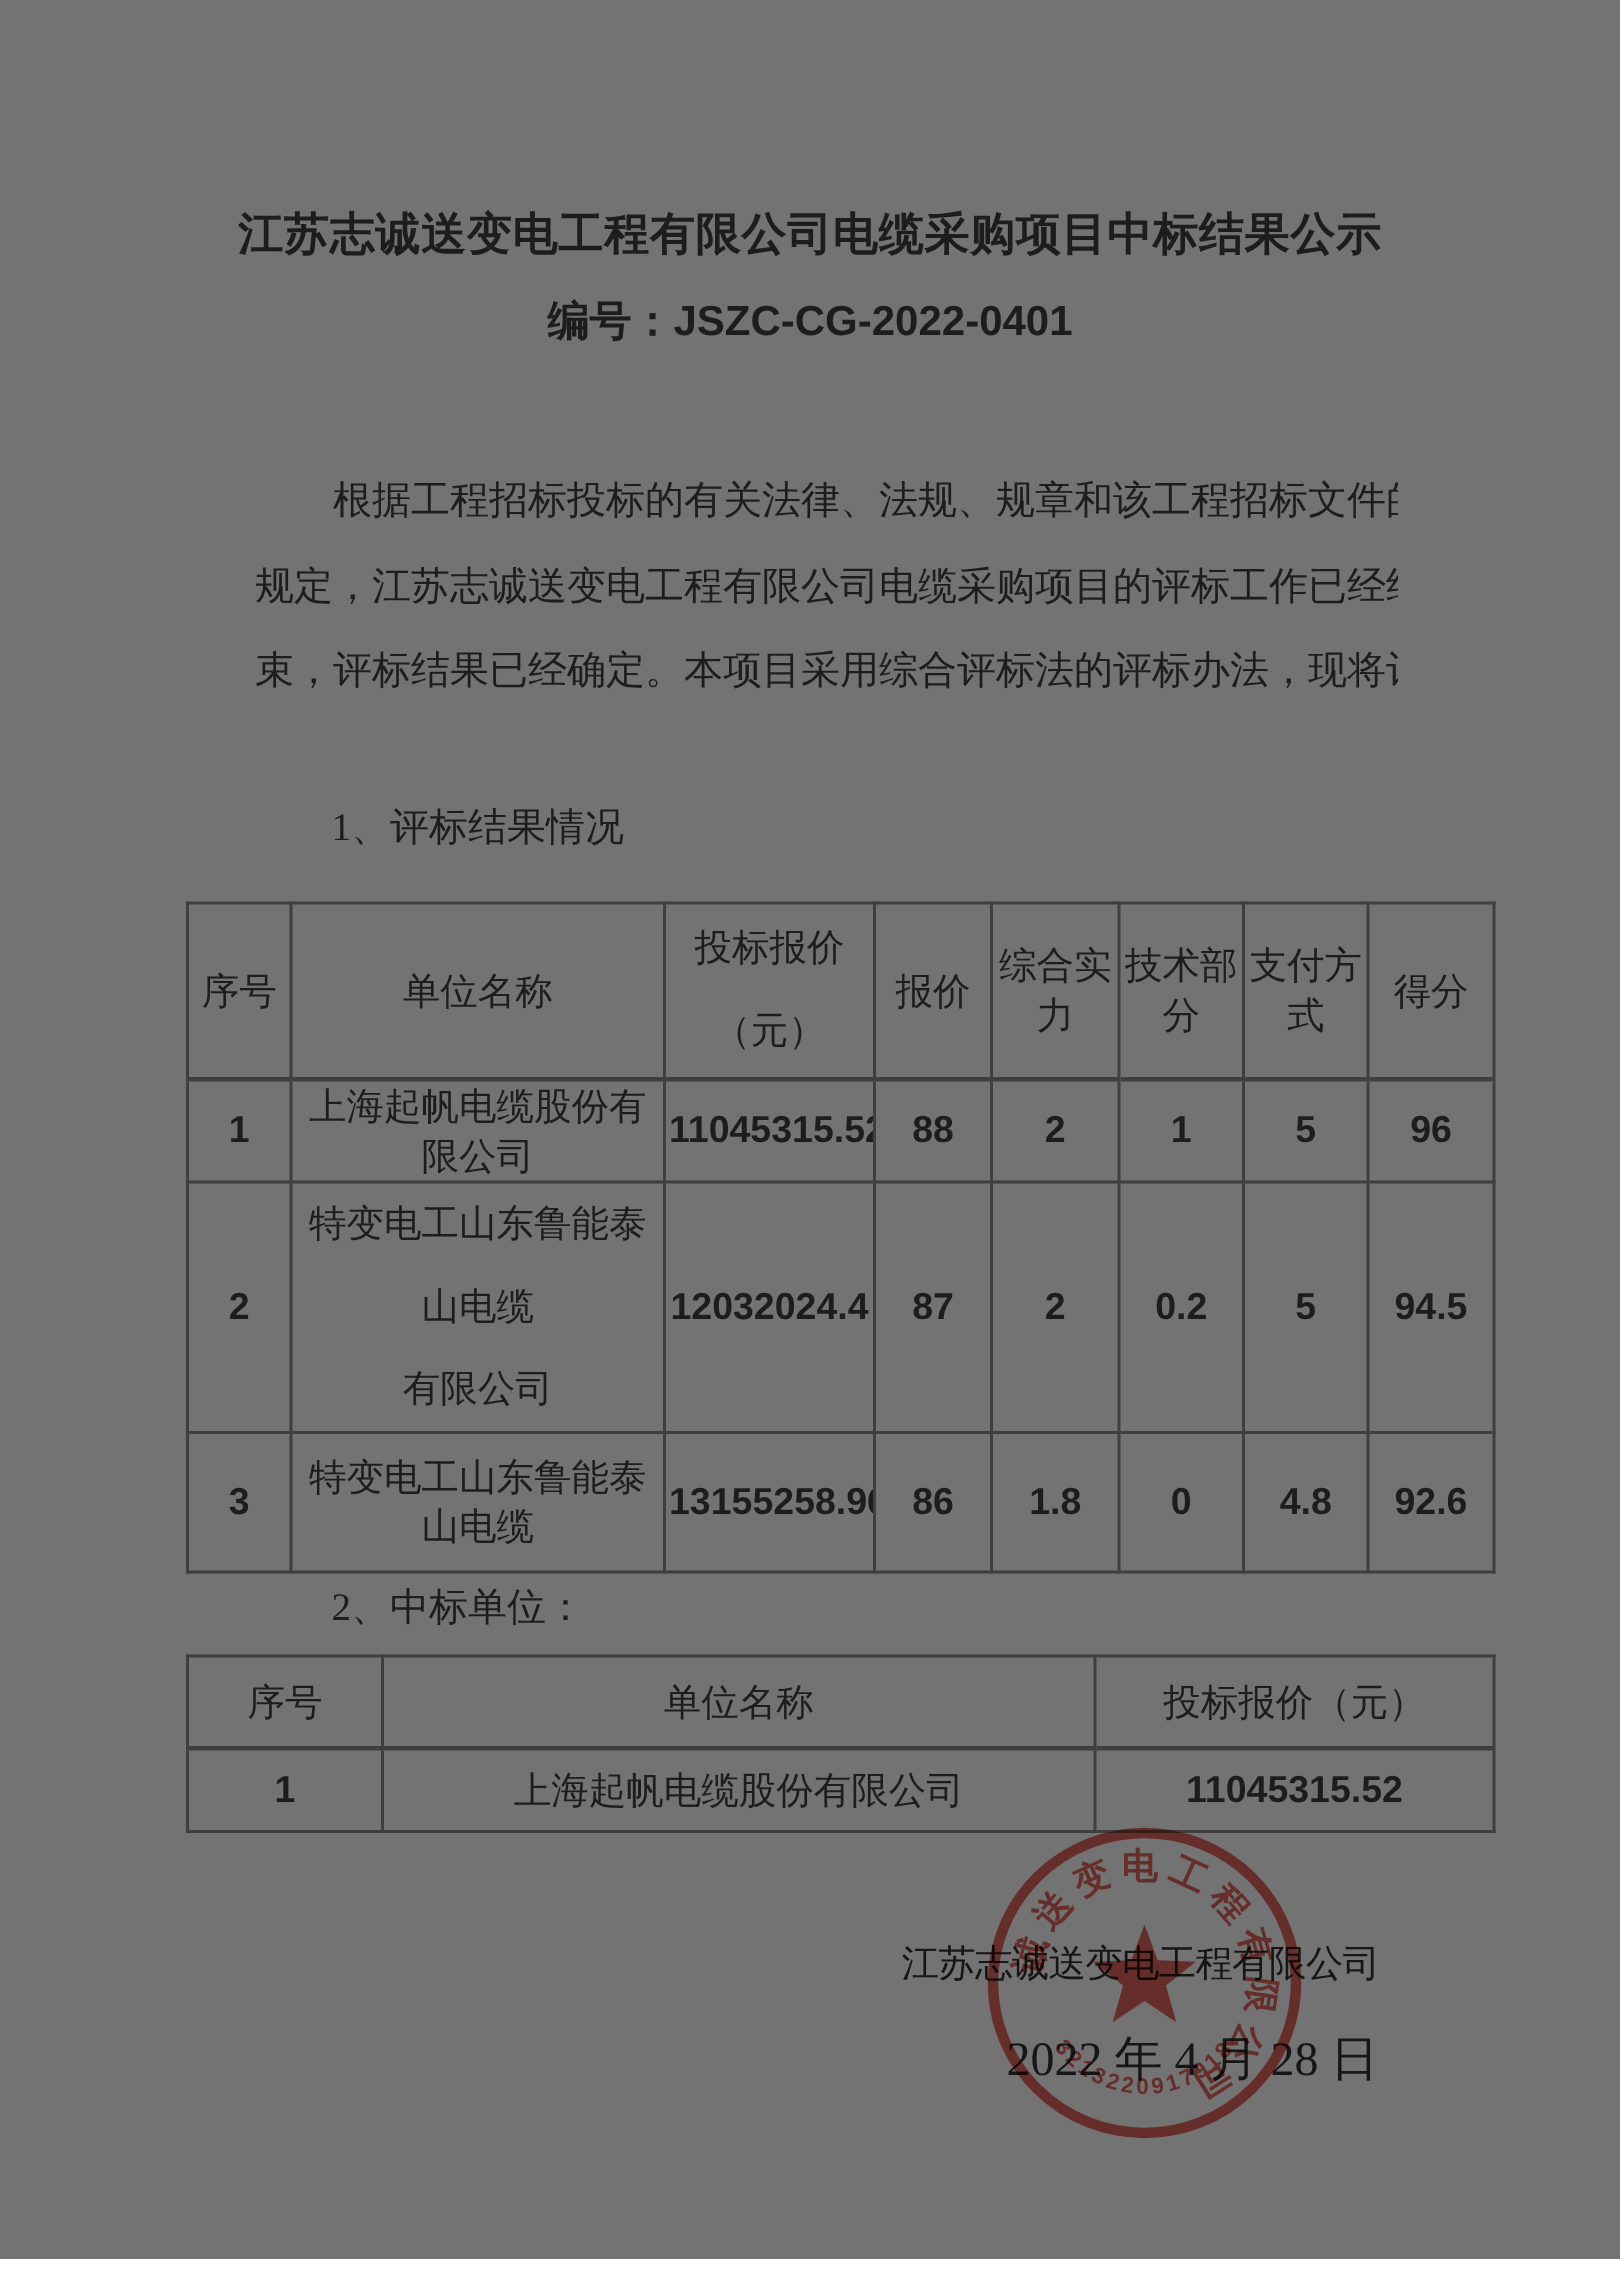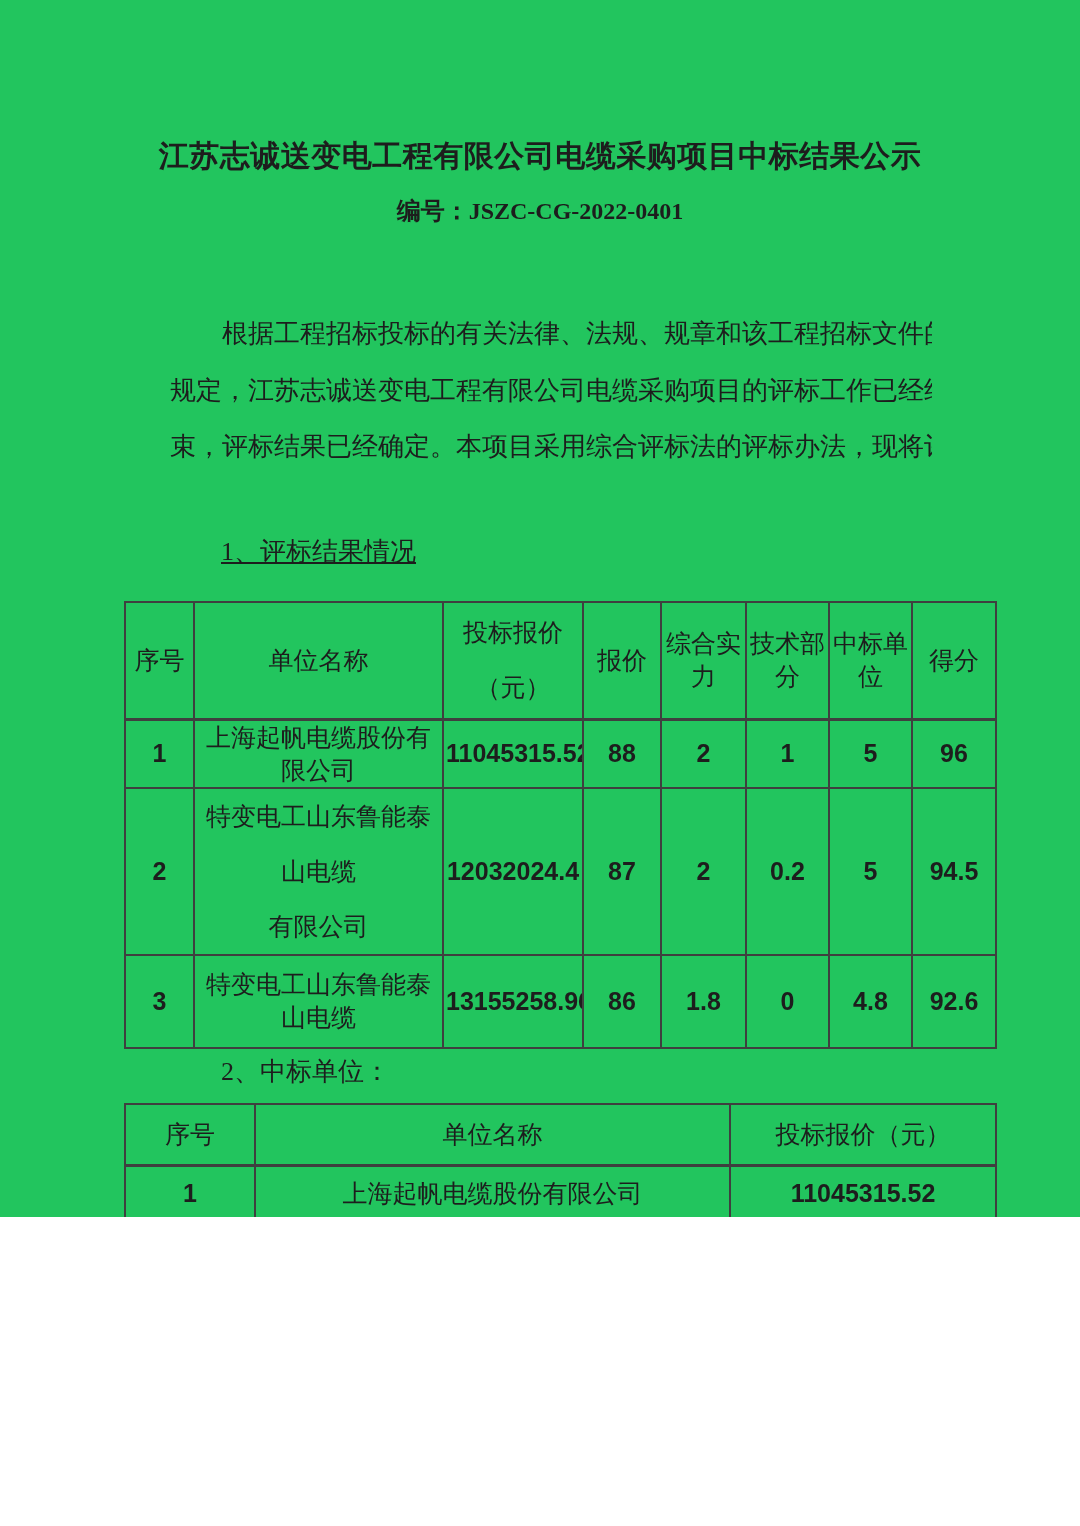--- a/index.html
+++ b/index.html
@@ -1,39 +1,39 @@
 <!DOCTYPE html>
 <html><head>
 <meta charset="utf-8">
 <style>
   html,body { margin:0; padding:0; background:#ffffff; }
   .page {
-    position:relative; width:1080px; height:1217px;
-    background:#22c55e; overflow:hidden;
+    position:relative; width:1080px; height:1506px;
+    background:#737373; overflow:hidden;
     font-family:"Liberation Serif", serif; color:#1d1d1d;
   }
   .doc-title {
     position:absolute; top:136px; left:0; width:1080px;
     text-align:center; font-size:30px; font-weight:700;
     font-family:"Liberation Sans", sans-serif; letter-spacing:0.5px;
   }
   .doc-subtitle {
     position:absolute; top:195px; left:0; width:1080px;
-    text-align:center; font-size:24px; font-weight:700;
-    font-family:Liberation Serif, serif;
+    text-align:center; font-size:28px; font-weight:700;
+    font-family:Liberation Sans, sans-serif;
   }
   .para { position:absolute; left:170px; top:306px; width:762px; font-size:26px; }
   .para .pline {
     height:56.5px; line-height:56.5px; overflow:hidden;
     text-align:justify; text-align-last:justify; white-space:nowrap;
   }
   .para .pline.first { text-indent:52px; }
   .para .pline.last { text-align-last:left; }
   .sec-heading { position:absolute; left:221px; font-size:26px; }
-  .sec-heading.s1 { top:534px;text-decoration:underline; }
+  .sec-heading.s1 { top:534px; }
   .sec-heading.s2 { top:1054px; }
 
   table.doc-table {
     position:absolute; left:124px; border-collapse:collapse;
     table-layout:fixed; width:871px; font-size:25px;
   }
   table.doc-table.t1 { top:601px; }
   table.doc-table.t2 { top:1103px; }
   .doc-table th, .doc-table td {
     border:2px solid #3f3f3f; text-align:center; vertical-align:middle;
@@ -91,21 +91,21 @@
         <tr style="height: 117px;">
           <th>序号</th>
           <th>单位名称</th>
           <th>
             <div class="cl">投标报价</div>
             <div class="cl">（元）</div>
           </th>
           <th>报价</th>
           <th>综合实力</th>
           <th>技术部分</th>
-          <th>中标单位</th>
+          <th>支付方式</th>
           <th>得分</th>
         </tr>
       </thead>
       <tbody>
         <tr style="height: 58px;">
           <td class="num">1</td>
           <td>上海起帆电缆股份有限公司</td>
           <td class="num">11045315.52</td>
           <td class="num">88</td>
           <td class="num">2</td>

